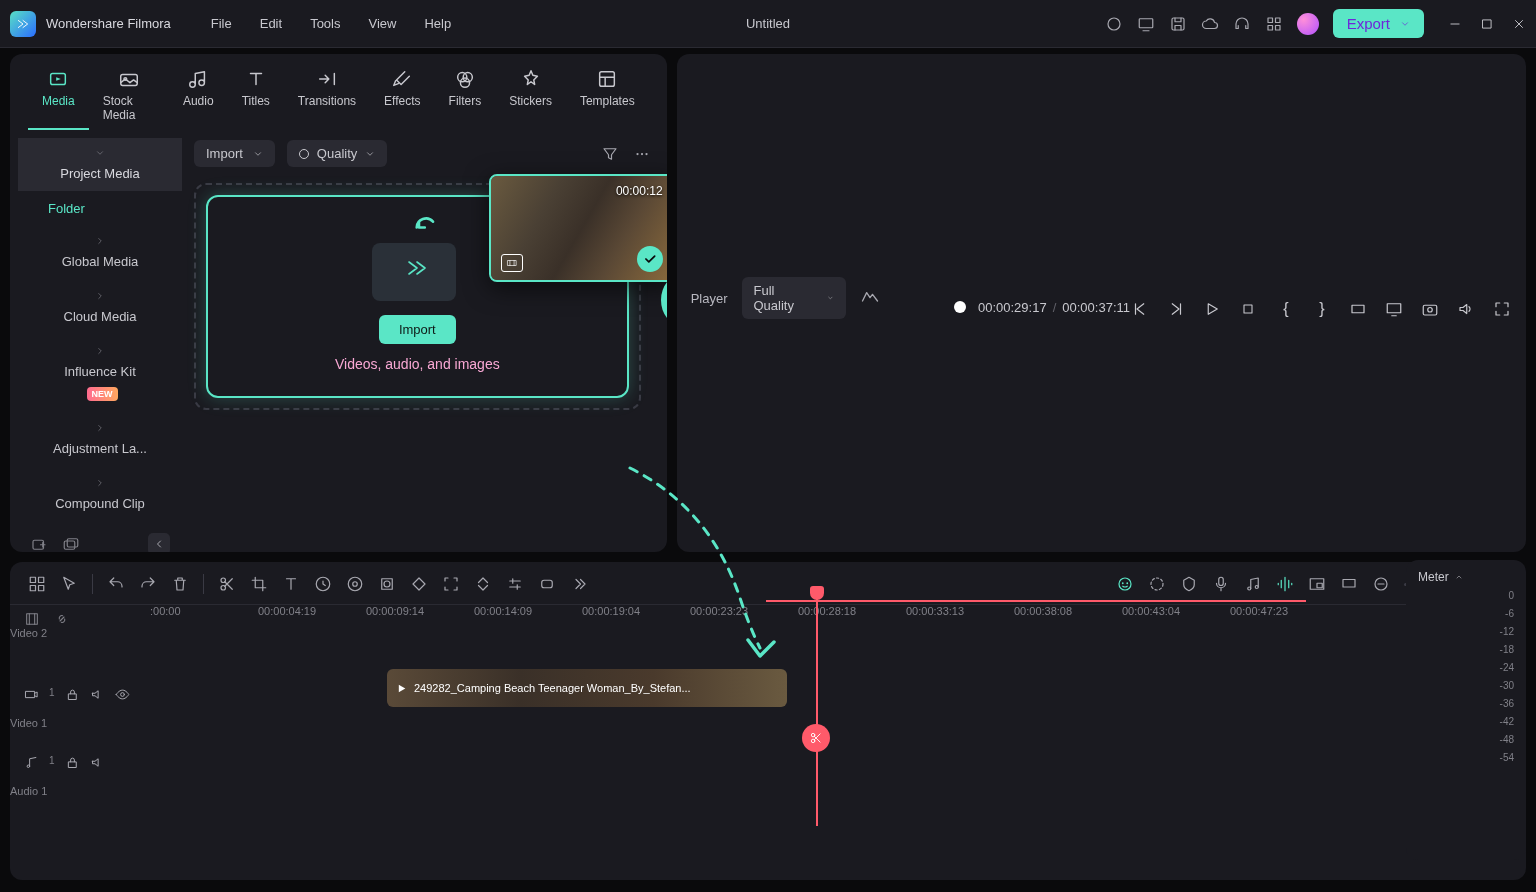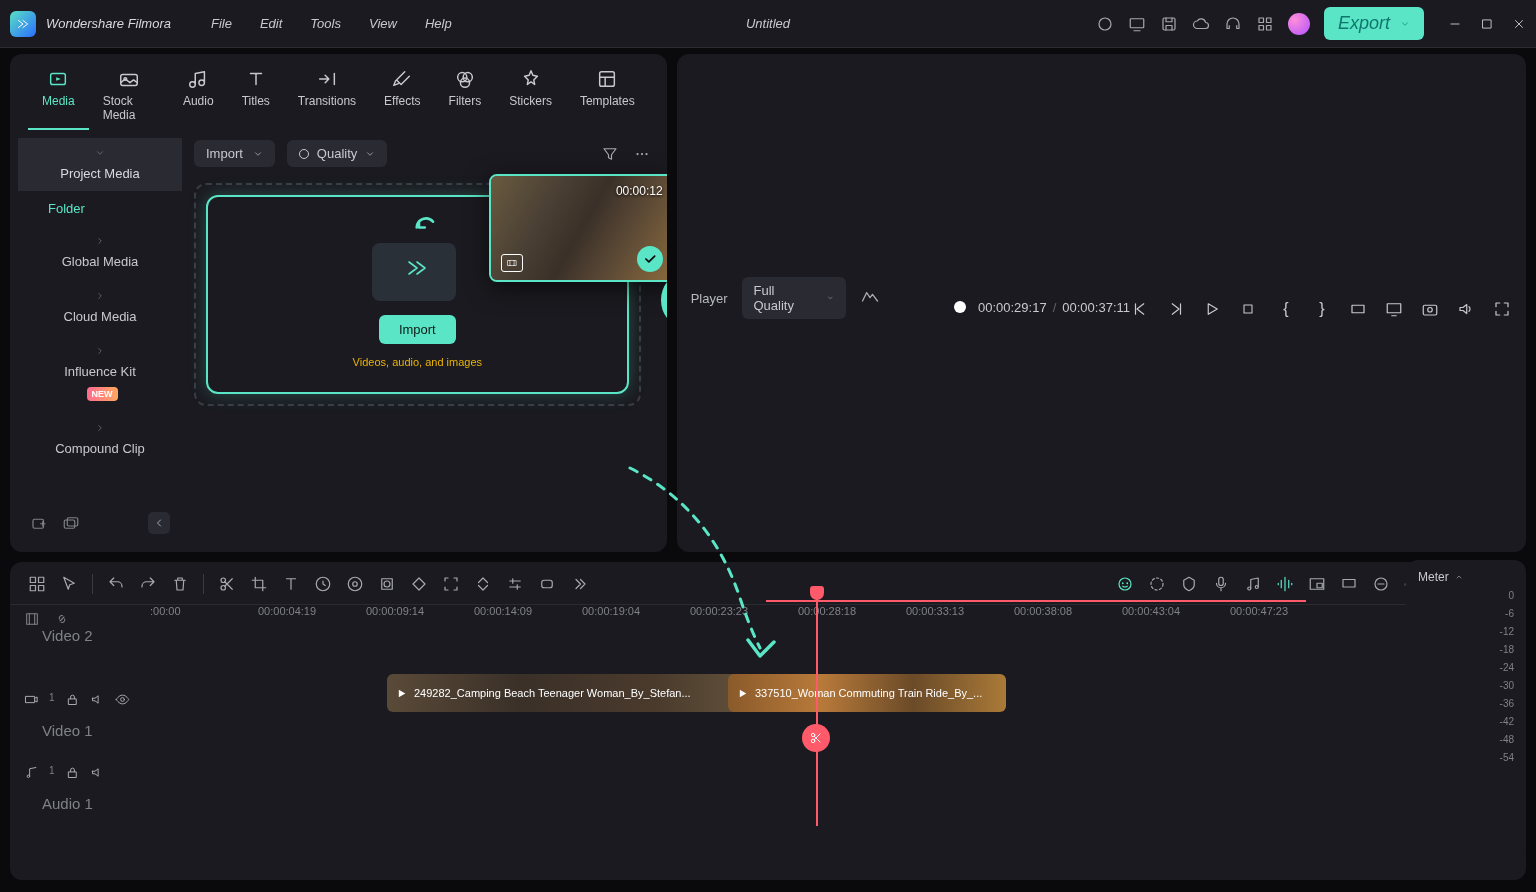--- a/index.html
+++ b/index.html
@@ -1,30 +1,30 @@
 <!DOCTYPE html>
 <html><head>
 <meta charset="utf-8">
 <style>
 * { margin: 0; padding: 0; box-sizing: border-box; font-family: -apple-system, BlinkMacSystemFont, "Segoe UI", Arial, sans-serif; }
 body { background: #0a0a0c; color: #c8c8ce; width: 1536px; height: 892px; overflow: hidden; position: relative; user-select: none; }
 
 
-.titlebar { height: 48px; background: #1a1a20; display: flex; align-items: center; padding: 0 10px; border-bottom: 1px solid #2a2a32; font-style: italic; }
+.titlebar { height: 48px; background: #1a1a20; display: flex; align-items: center; padding: 0 10px; border-bottom: 1px solid #2a2a32; }
 .logo { width: 26px; height: 26px; background: linear-gradient(135deg, #58e0c5, #2b6dff); border-radius: 6px; display: flex; align-items: center; justify-content: center; margin-right: 10px; }
 .logo svg { width: 14px; height: 14px; }
 .app-name { font-size: 13px; color: #d8d8de; margin-right: 40px; }
 .menus { display: flex; gap: 28px; }
 .menu { font-size: 13px; color: #c8c8ce; cursor: pointer; }
 .title-center { position: absolute; left: 50%; transform: translateX(-50%); font-size: 13px; color: #c8c8ce; }
 .titlebar-right { margin-left: auto; display: flex; align-items: center; gap: 14px; }
 .tb-icon { width: 18px; height: 18px; color: #a8a8b0; cursor: pointer; display: flex; align-items: center; justify-content: center; }
 .tb-icon svg { width: 18px; height: 18px; }
 .avatar { width: 22px; height: 22px; border-radius: 50%; background: radial-gradient(circle at 30% 30%, #ff8fd9, #b251ff); }
-.export-btn { background: #5ae6c6; color: #0f766e; font-size: 18px; padding: 6px 14px; border-radius: 6px; display: flex; align-items: center; gap: 10px; cursor: pointer; font-weight: 500; }
+.export-btn { background: #5ae6c6; color: #6d28d9; font-size: 15px; padding: 6px 14px; border-radius: 6px; display: flex; align-items: center; gap: 10px; cursor: pointer; font-weight: 500; }
 .export-btn .chev { width: 10px; height: 10px; }
 .win-ctrl { display: flex; gap: 18px; margin-left: 10px; }
 .win-btn { width: 14px; height: 14px; color: #c8c8ce; cursor: pointer; }
 
 
 .upper { display: flex; height: 504px; gap: 10px; padding: 0 0 0 0; }
 
 
 .left-panel { width: 680px; background: #1a1a20; border-radius: 12px; margin: 6px 0 0 10px; display: flex; flex-direction: column; overflow: hidden; }
 .tabs { display: flex; gap: 0; padding: 10px 18px 0; }
@@ -50,21 +50,21 @@
 .imp-right { margin-left: auto; display: flex; gap: 14px; }
 .imp-ic { width: 18px; height: 18px; color: #a8a8b0; cursor: pointer; }
 
 .drop-outer { border: 2px dashed #3a3a44; border-radius: 12px; padding: 10px; margin: 16px 10px 0 0; }
 .drop-inner { border: 2px solid #5ae6c6; border-radius: 12px; padding: 20px 20px 24px; display: flex; flex-direction: column; align-items: center; gap: 12px; box-shadow: 0 0 18px rgba(90,230,198,.25); }
 .folder-icon { width: 90px; height: 72px; position: relative; margin: 12px 0 2px; }
 .folder-icon .fold { width: 84px; height: 58px; background: #2a3038; border-radius: 8px; position: absolute; bottom: 0; }
 .folder-icon .glyph { position: absolute; left: 50%; top: 54%; transform: translate(-50%,-50%); color: #5ae6c6; }
 .folder-icon .arrow { position: absolute; top: -12px; right: 22px; color: #5ae6c6; }
 .import-pill { background: #5ae6c6; color: #0e1a16; font-size: 13px; padding: 7px 20px; border-radius: 6px; cursor: pointer; font-weight: 500; }
-.drop-txt { font-size: 11px; color: #eab308; }
+.drop-txt { font-size: 14px; color: #f9a8d4; }
 
 .thumb-card { position: absolute; top: 44px; right: -8px; width: 186px; height: 108px; border: 2px solid #5ae6c6; border-radius: 8px; overflow: hidden; background: #444; box-shadow: 0 6px 24px rgba(0,0,0,.6); }
 .thumb-card .tc-img { width: 100%; height: 100%; background: linear-gradient(120deg, #6a5a3f 0%, #4a4034 30%, #3a3028 50%, #5a4835 70%, #8a6a3c 100%); }
 .thumb-card .tc-dur { position: absolute; top: 8px; right: 10px; color: #fff; font-size: 12px; text-shadow: 0 1px 3px #000; }
 .thumb-card .tc-type { position: absolute; bottom: 8px; left: 10px; width: 22px; height: 18px; border: 1.5px solid #fff; border-radius: 3px; display: flex; align-items: center; justify-content: center; color: #fff; font-size: 10px; }
 .thumb-card .tc-check { position: absolute; bottom: 8px; right: 10px; width: 26px; height: 26px; background: #5ae6c6; border-radius: 50%; display: flex; align-items: center; justify-content: center; color: #0a0a0c; }
 
 .cursor-overlay { position: absolute; top: 140px; right: -54px; pointer-events: none; }
 .cursor-ring { width: 60px; height: 60px; border: 10px solid #5ae6c6; border-radius: 50%; }
 
@@ -101,21 +101,21 @@
 
 .tl-body { display: flex; flex: 1; position: relative; }
 .tl-ruler { height: 28px; display: flex; align-items: center; position: relative; padding-left: 14px; gap: 14px; font-size: 11px; color: #808088; }
 .tl-ruler .rticks { position: absolute; left: 140px; right: 120px; top: 0; height: 28px; display: flex; }
 .rticks span { font-size: 11px; color: #808088; position: absolute; }
 
 .track { display: flex; height: 58px; align-items: center; }
 .track-head { width: 140px; padding: 0 14px; display: flex; align-items: center; gap: 12px; font-size: 11px; color: #808088; }
 .track-head .th-icons { display: flex; gap: 10px; }
 .th-ic { width: 15px; height: 15px; color: #a8a8b0; }
-.track-label { font-size: 15px; color: #808088; padding-left: 32px; margin-top: -6px; margin-bottom: 4px; }
+.track-label { font-size: 11px; color: #808088; padding-left: 0; margin-top: -6px; margin-bottom: 4px; }
 .track-lane { flex: 1; position: relative; height: 100%; }
 
 .clip { position: absolute; top: 4px; height: 38px; border-radius: 6px; overflow: hidden; display: flex; align-items: center; padding: 0 8px; font-size: 11px; color: #fff; gap: 6px; }
 .clip.c1 { left: 237px; width: 400px; background: linear-gradient(90deg, #5a4a38, #3a3028, #4a3a2c, #6a5a40); }
 .clip.c2 { left: 578px; width: 278px; background: linear-gradient(90deg, #8a5a2a, #b87a3a, #6a4a28, #aa7a38); }
 .clip .play-ic { width: 13px; height: 13px; flex-shrink: 0; }
 .clip-text { white-space: nowrap; overflow: hidden; text-overflow: ellipsis; }
 
 .playhead { position: absolute; left: 816px; top: 596px; width: 2px; height: 230px; background: #ff5a6a; z-index: 6; }
 .playhead .handle { position: absolute; top: -10px; left: -6px; width: 14px; height: 14px; background: #ff5a6a; border-radius: 3px 3px 50% 50%; }
@@ -294,20 +294,26 @@
             <svg class="chev" viewBox="0 0 24 24">
               <path d="M9 6l6 6-6 6"></path>
             </svg>
             <span>Influence Kit</span>
             <span class="side-badge">NEW</span>
           </div>
         <div class="side-item">
             <svg class="chev" viewBox="0 0 24 24">
               <path d="M9 6l6 6-6 6"></path>
             </svg>
+            <span>Adjustment La...</span>
+          </div>
+        <div class="side-item">
+            <svg class="chev" viewBox="0 0 24 24">
+              <path d="M9 6l6 6-6 6"></path>
+            </svg>
             <span>Compound Clip</span>
           </div>
         <div class="side-bottom">
           <svg class="sb-icon" viewBox="0 0 24 24">
               <rect x="4" y="7" width="14" height="12" rx="2"></rect>
               <path d="M17 10v6M14 13h6"></path>
             </svg>
           <svg class="sb-icon" viewBox="0 0 24 24">
               <rect x="3" y="8" width="14" height="11" rx="2"></rect>
               <rect x="7" y="5" width="14" height="11" rx="2"></rect>
@@ -677,27 +683,20 @@
           </div>
         </div>
         <div class="track-lane">
           <div class="clip c1">
             <svg class="play-ic" viewBox="0 0 24 24">
                 <path d="M7 5l12 7-12 7z" class="fill-svg" fill="#fff"></path>
               </svg>
             <span class="clip-text">249282_Camping Beach Teenager Woman_By_Stefan...</span>
 
           </div>
-          <div class="clip c2">
-            <svg class="play-ic" viewBox="0 0 24 24">
-                <path d="M7 5l12 7-12 7z" class="fill-svg" fill="#fff"></path>
-              </svg>
-            <span class="clip-text">337510_Woman Commuting Train Ride_By_...</span>
-
-          </div>
         </div>
       </div>
       <div class="track-label">Video 1</div>
       <div class="track">
         <div class="track-head">
           <div class="th-icons">
             <svg class="th-ic" viewBox="0 0 24 24">
                 <path d="M9 18V6l10-2"></path>
                 <circle cx="7" cy="18" r="2"></circle>
               </svg>

